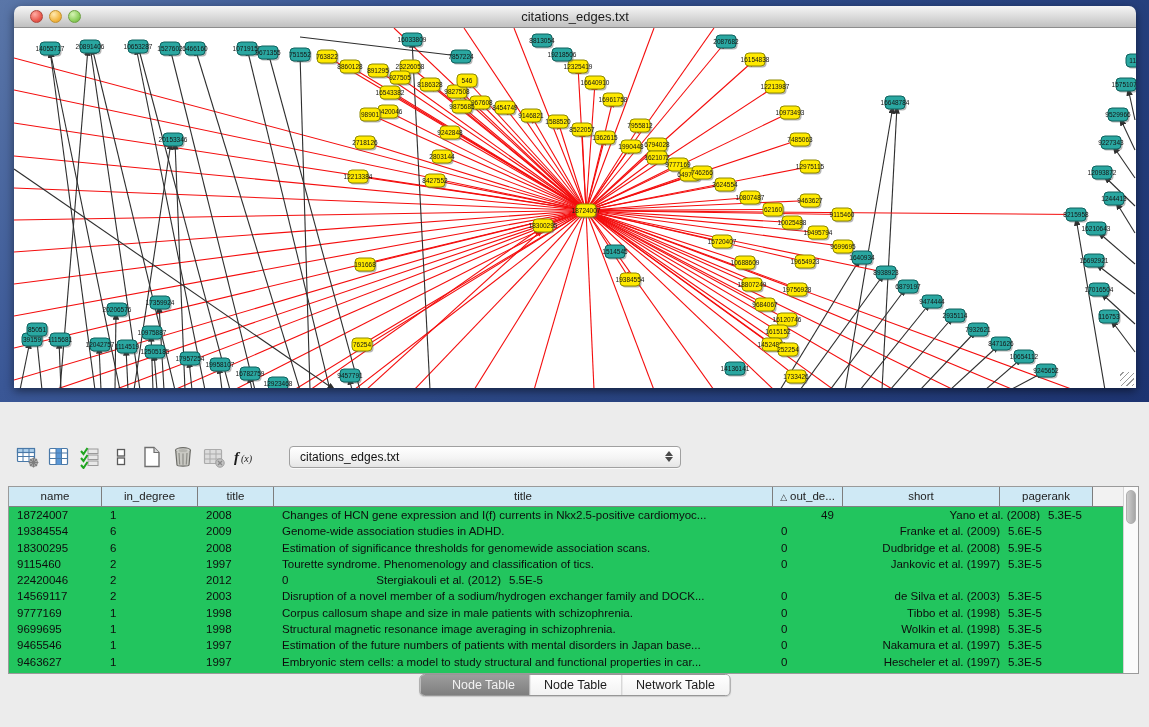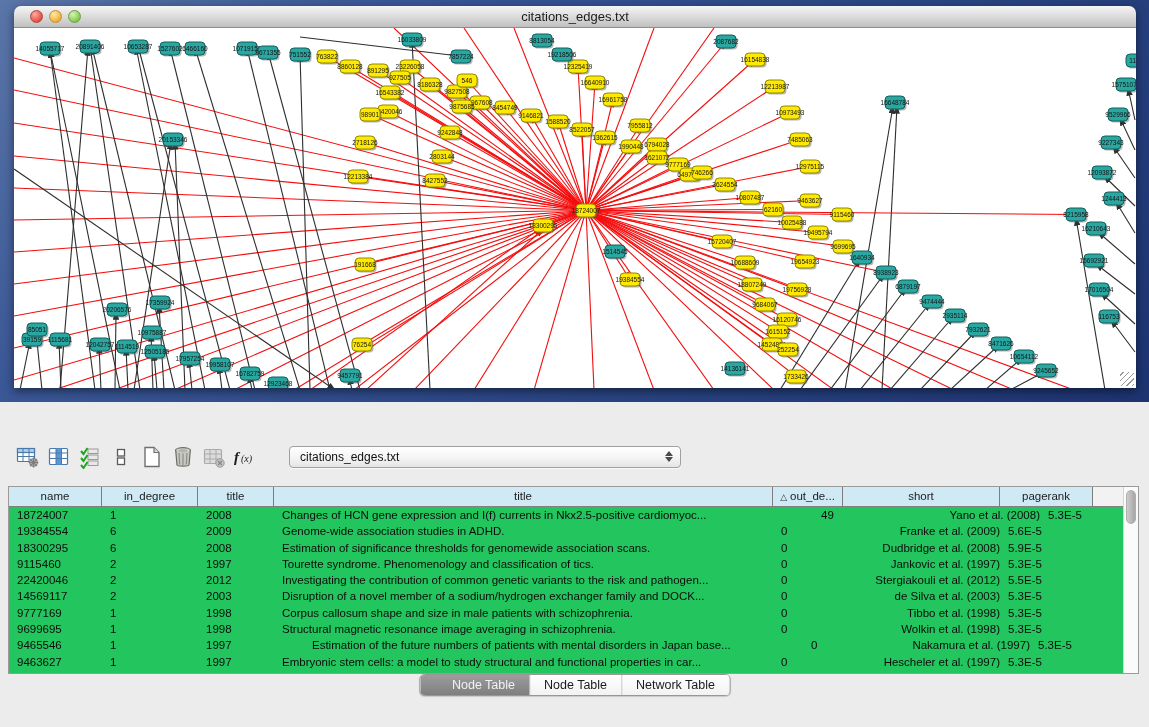--- a/index.html
+++ b/index.html
@@ -716,21 +716,20 @@
             <div class="td" style="width: 76px;">1997</div>
             <div class="td" style="width: 499px;">Tourette syndrome. Phenomenology and classification of tics.</div>
             <div class="td" style="width: 70px;">0</div>
             <div class="td center" style="width: 157px;">Jankovic et al. (1997)</div>
             <div class="td" style="width: 93px;">5.3E-5</div>
           </div>
           <div class="tr">
             <div class="td" style="width: 93px;">22420046</div>
             <div class="td" style="width: 96px;">2</div>
             <div class="td" style="width: 76px;">2012</div>
-            <div class="td" style="width: 499px;">Investigating the contribution of common genetic variants to the risk and pathogen...</div>
             <div class="td" style="width: 70px;">0</div>
             <div class="td center" style="width: 157px;">Stergiakouli et al. (2012)</div>
             <div class="td" style="width: 93px;">5.5E-5</div>
           </div>
           <div class="tr">
             <div class="td" style="width: 93px;">14569117</div>
             <div class="td" style="width: 96px;">2</div>
             <div class="td" style="width: 76px;">2003</div>
             <div class="td" style="width: 499px;">Disruption of a novel member of a sodium/hydrogen exchanger family and DOCK...</div>
             <div class="td" style="width: 70px;">0</div>
@@ -752,21 +751,21 @@
             <div class="td" style="width: 76px;">1998</div>
             <div class="td" style="width: 499px;">Structural magnetic resonance image averaging in schizophrenia.</div>
             <div class="td" style="width: 70px;">0</div>
             <div class="td center" style="width: 157px;">Wolkin et al. (1998)</div>
             <div class="td" style="width: 93px;">5.3E-5</div>
           </div>
           <div class="tr">
             <div class="td" style="width: 93px;">9465546</div>
             <div class="td" style="width: 96px;">1</div>
             <div class="td" style="width: 76px;">1997</div>
-            <div class="td" style="width: 499px; margin-left: 30px;">Estimation of the future numbers of patients with mental disorders in Japan base...</div>
+            <div class="td" style="width: 499px;">Estimation of the future numbers of patients with mental disorders in Japan base...</div>
             <div class="td" style="width: 70px;">0</div>
             <div class="td center" style="width: 157px;">Nakamura et al. (1997)</div>
             <div class="td" style="width: 93px;">5.3E-5</div>
           </div>
           <div class="tr">
             <div class="td" style="width: 93px;">9463627</div>
             <div class="td" style="width: 96px;">1</div>
             <div class="td" style="width: 76px;">1997</div>
             <div class="td" style="width: 499px;">Embryonic stem cells: a model to study structural and functional properties in car...</div>
             <div class="td" style="width: 70px;">0</div>

